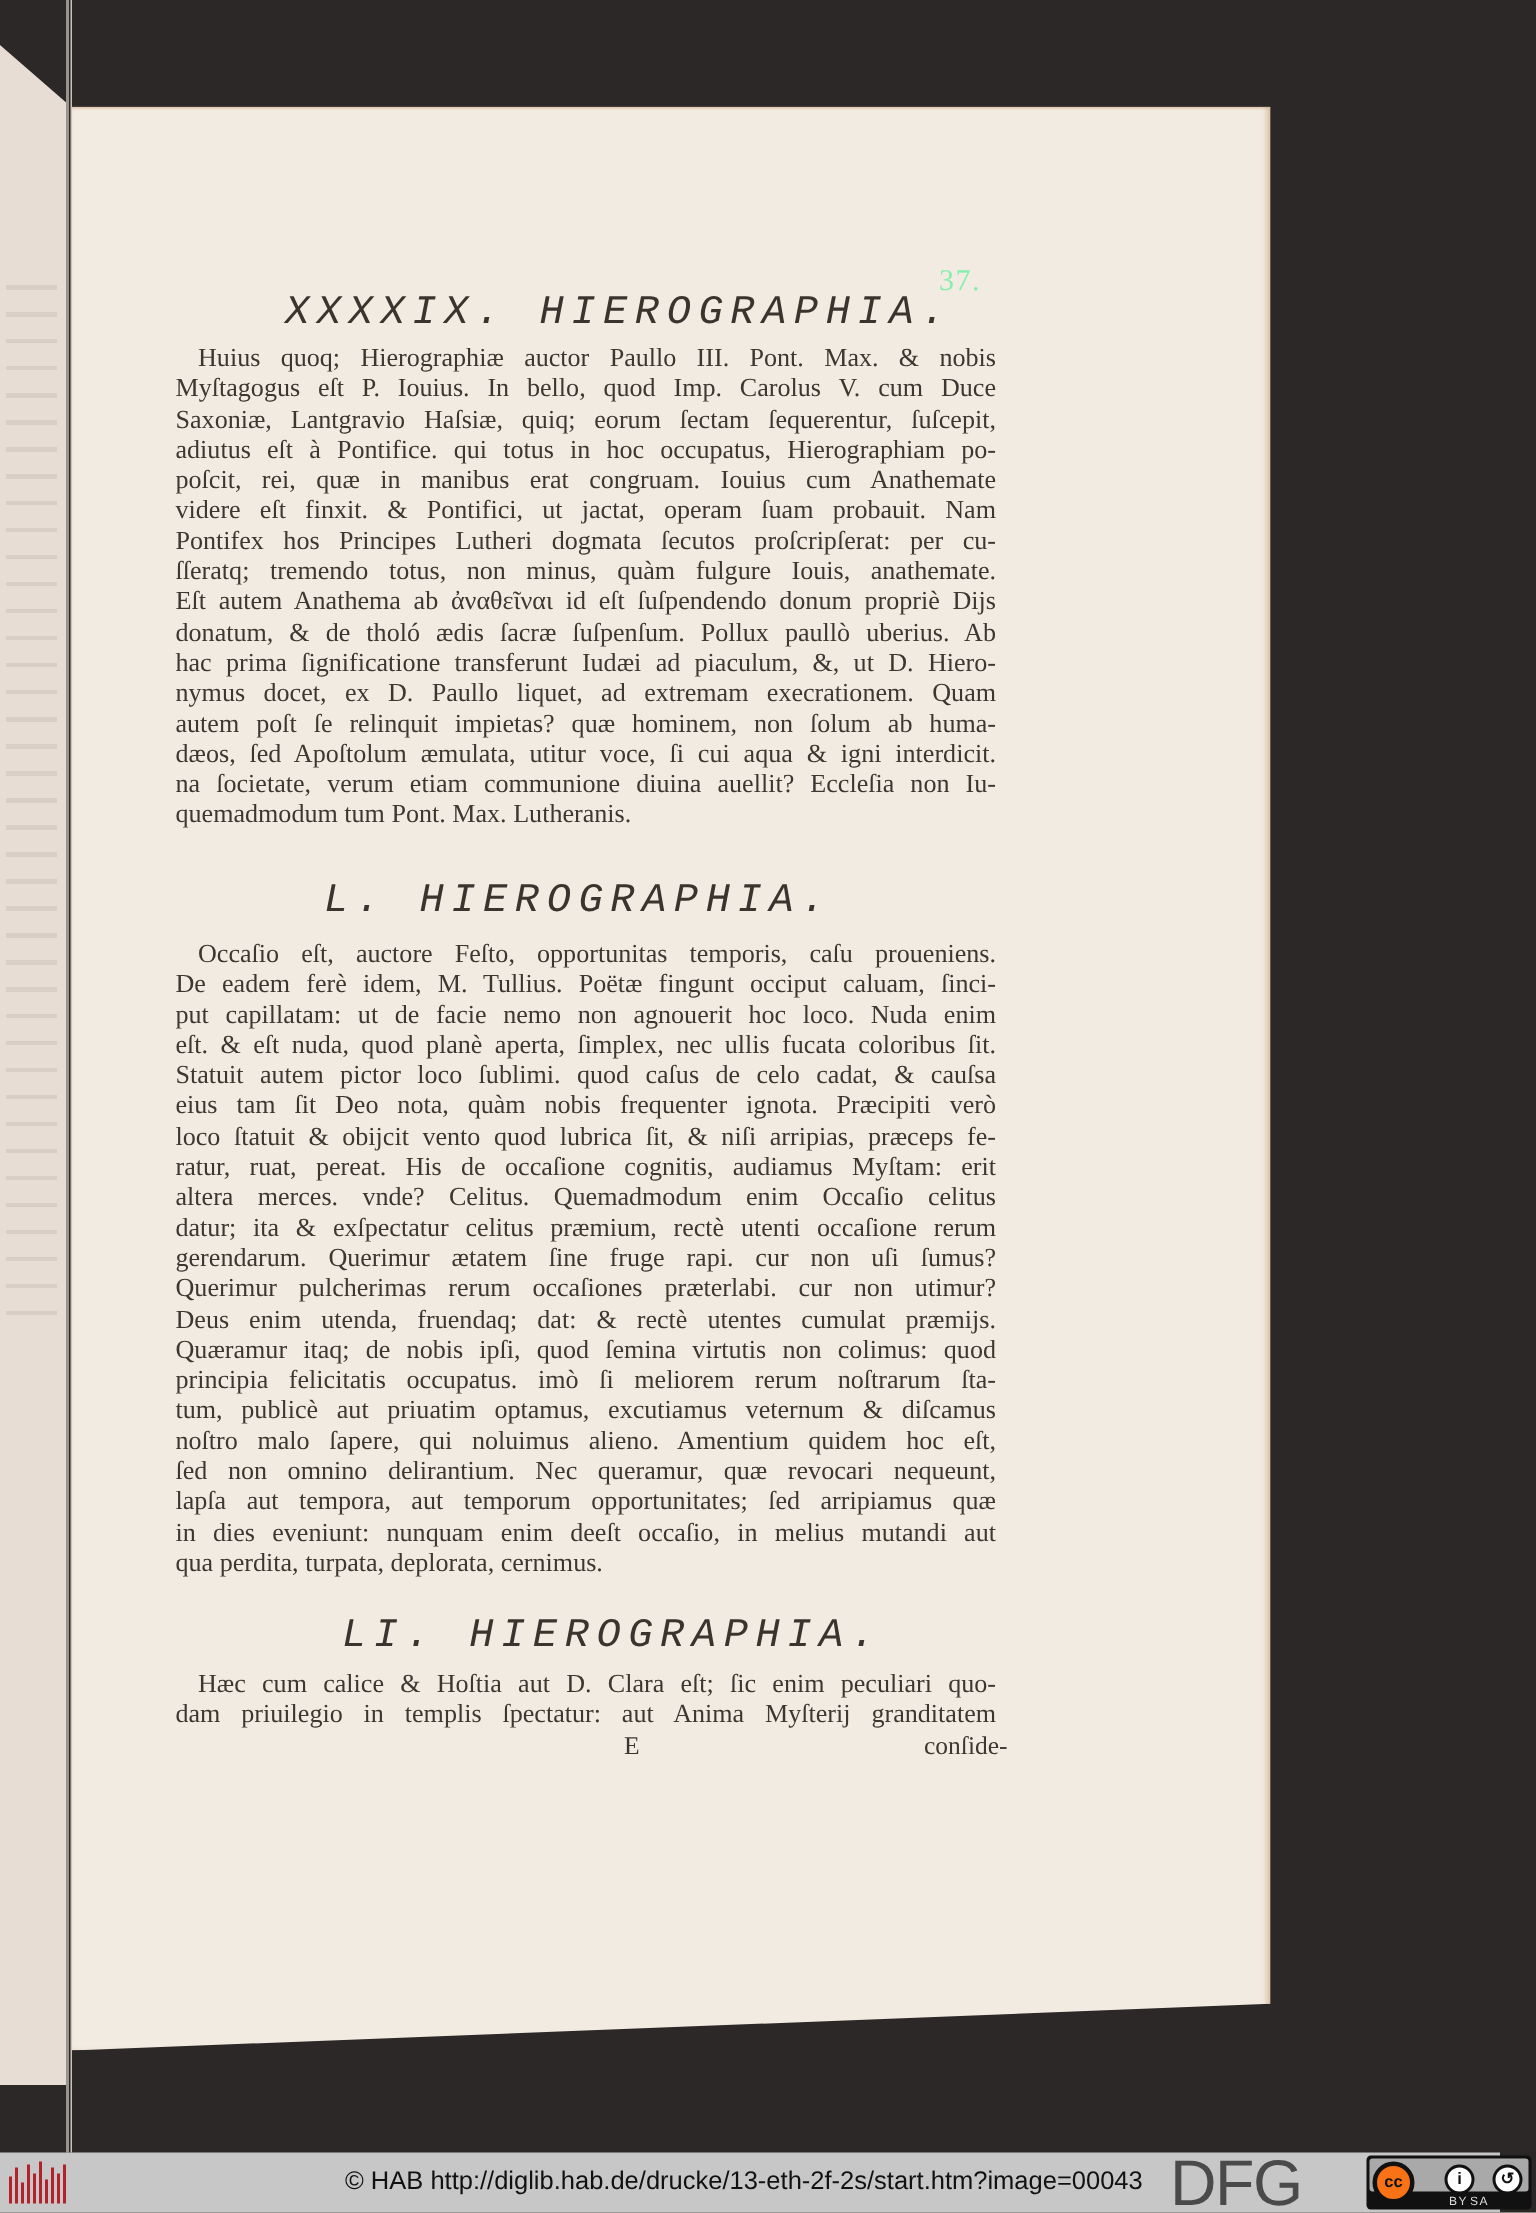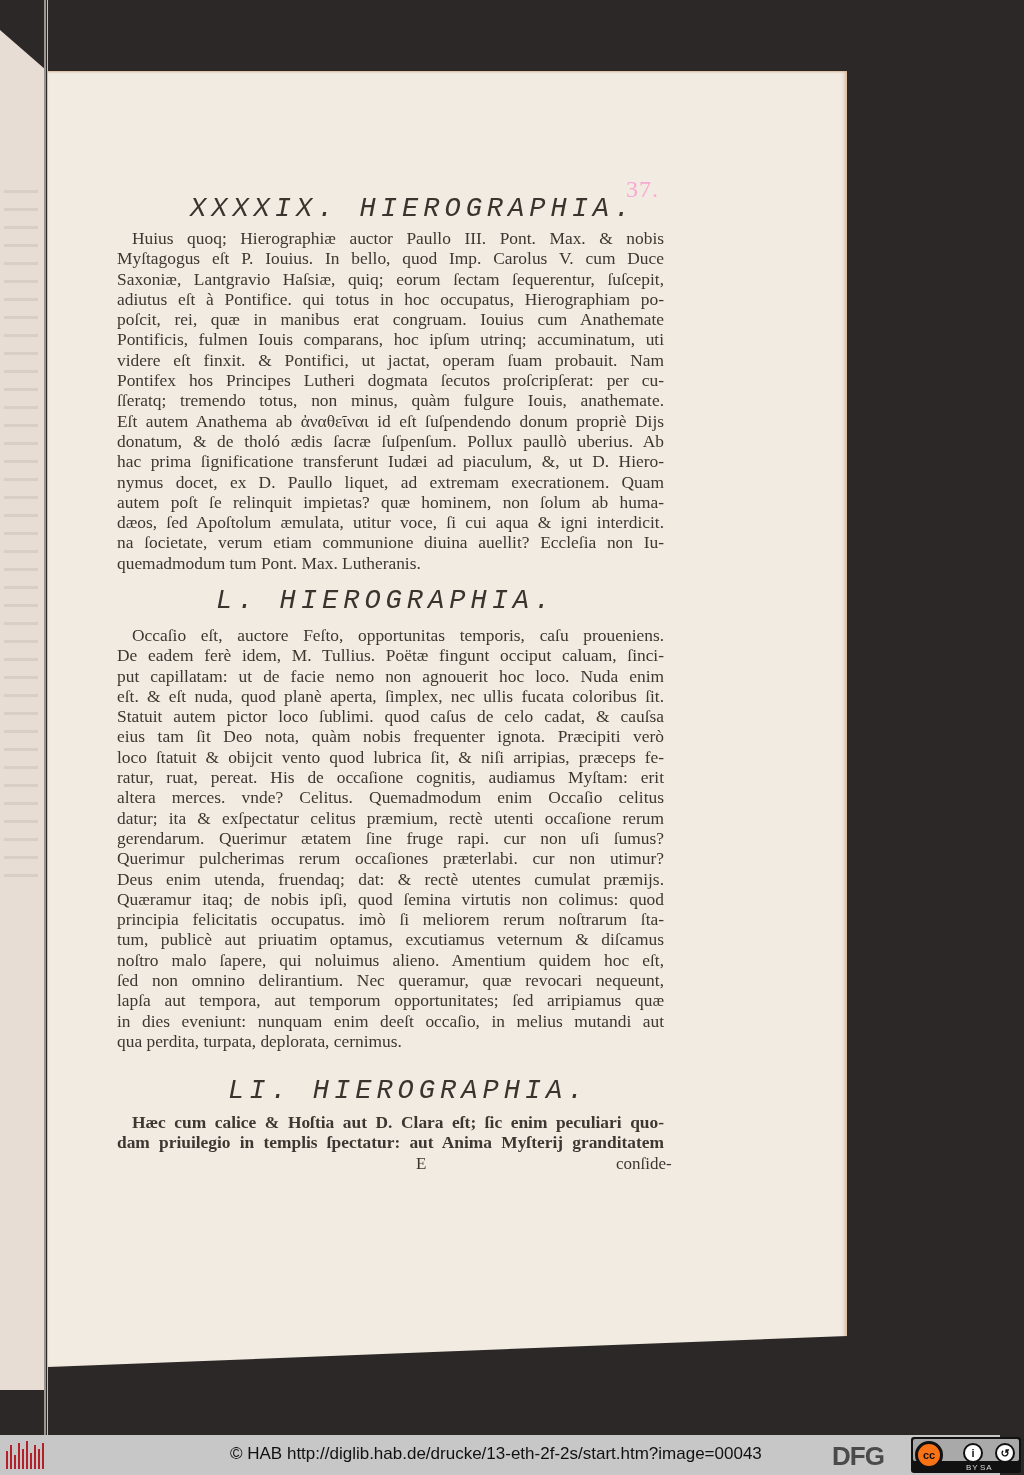--- a/index.html
+++ b/index.html
@@ -31,21 +31,21 @@
     background: #c9c2bb;
   }
   .page {
     position: absolute; left: 48px; top: 71px; width: 799px; height: 1296px;
     background: #f2ebe1;
     box-shadow: inset -4px 0 4px -2px #d7b596, inset 0 2px 2px -1px #d9b99c;
     clip-path: polygon(0 0, 100% 0, 100% 97.6%, 0 100%);
   }
   .page-number {
     position: absolute; left: 626px; top: 176px;
-    font-family: "Liberation Serif", serif; font-size: 24px; color: #f9a8d4;
+    font-family: "Liberation Serif", serif; font-size: 20px; color: #86efac;
     letter-spacing: 1px;
   }
   .heading {
     position: absolute; font-family: Liberation Mono, monospace; font-style: italic;
     color: #3a342f; font-size: 27px; letter-spacing: 5px; white-space: nowrap;
   }
   .body-text {
     position: absolute; left: 117px; width: 547px;
     font-family: "Liberation Serif", serif; font-size: 17.4px; line-height: 20.3px;
     color: #3d3731; text-align: justify;
@@ -63,22 +63,22 @@
   }
   .hab-logo { position: absolute; left: 6px; top: 6px; width: 40px; height: 28px; }
   .hab-logo span {
     position: absolute; bottom: 0; width: 2px; background: #b3212b;
   }
   .copyright {
     position: absolute; left: 230px; top: 9px;
     font-family: "Liberation Sans", sans-serif; font-size: 17px; color: #111;
   }
   .dfg {
-    position: absolute; left: 832px; top: 5px;
-    font-family: "Liberation Sans", sans-serif; font-weight: bold; font-size: 26px;
+    position: absolute; left: 780px; top: 5px;
+    font-family: "Liberation Sans", sans-serif; font-weight: normal; font-size: 43px;
     color: #4a4a4a; letter-spacing: -1px; line-height: 32px;
   }
   .cc-badge {
     position: absolute; left: 911px; top: 2px; width: 110px; height: 36px;
     background: #111; border-radius: 3px;
   }
   .cc-badge .top { position: absolute; left: 2px; top: 2px; width: 106px; height: 22px; background: #a9a9a9; border-radius: 2px; }
   .cc-circle {
     position: absolute; top: 4px; width: 28px; height: 28px; border-radius: 50%;
     background: #f97316; border: 3px solid #111; box-sizing: border-box;
@@ -110,21 +110,20 @@
 
   <div class="page-number">37.</div>
 
   <div class="heading" style="left:190px; top:194px;">XXXXIX. HIEROGRAPHIA.</div>
   <div class="body-text" style="top:228px;">
     <span class="line indent">Huius quoq; Hierographiæ auctor Paullo III. Pont. Max. &amp; nobis</span>
     <span class="line">Myſtagogus eſt P. Iouius.   In bello, quod Imp. Carolus V. cum Duce</span>
     <span class="line">Saxoniæ, Lantgravio Haſsiæ, quiq; eorum ſectam ſequerentur, ſuſcepit,</span>
     <span class="line">adiutus eſt à Pontifice. qui totus in hoc occupatus, Hierographiam po-</span>
     <span class="line">poſcit, rei, quæ in manibus erat congruam.   Iouius cum Anathemate</span>
-    <span class="line">Pontificis, fulmen Iouis comparans, hoc ipſum utrinq; accuminatum, uti</span>
     <span class="line">videre eſt finxit. &amp; Pontifici, ut jactat, operam ſuam probauit.   Nam</span>
     <span class="line">Pontifex hos Principes Lutheri dogmata ſecutos proſcripſerat: per cu-</span>
     <span class="line">ſſeratq; tremendo totus, non minus, quàm fulgure Iouis, anathemate.</span>
     <span class="line">Eſt autem Anathema ab ἀναθεῖναι id eſt ſuſpendendo donum propriè Dijs</span>
     <span class="line">donatum, &amp; de tholó ædis ſacræ ſuſpenſum.  Pollux paullò uberius.  Ab</span>
     <span class="line">hac prima ſignificatione transferunt Iudæi ad piaculum, &amp;, ut D. Hiero-</span>
     <span class="line">nymus docet, ex D. Paullo liquet, ad extremam execrationem.   Quam</span>
     <span class="line">autem poſt ſe relinquit impietas? quæ hominem, non ſolum ab huma-</span>
     <span class="line">dæos, ſed Apoſtolum æmulata, utitur voce, ſi cui aqua &amp; igni interdicit.</span>
     <span class="line">na ſocietate, verum etiam communione diuina auellit? Eccleſia non Iu-</span>
@@ -150,21 +149,21 @@
     <span class="line">principia felicitatis occupatus. imò ſi meliorem rerum noſtrarum ſta-</span>
     <span class="line">tum, publicè aut priuatim optamus, excutiamus veternum &amp; diſcamus</span>
     <span class="line">noſtro malo ſapere, qui noluimus alieno.   Amentium quidem hoc eſt,</span>
     <span class="line">ſed non omnino delirantium.   Nec queramur, quæ revocari nequeunt,</span>
     <span class="line">lapſa aut tempora, aut temporum opportunitates; ſed arripiamus quæ</span>
     <span class="line">in dies eveniunt: nunquam enim deeſt occaſio, in melius mutandi aut</span>
     <span class="line last">qua perdita, turpata, deplorata, cernimus.</span>
   </div>
 
   <div class="heading" style="left:228px; top:1076px;">LI.   HIEROGRAPHIA.</div>
-  <div class="body-text" style="top:1112px;font-weight:bold;">
+  <div class="body-text" style="top:1112px;">
     <span class="line indent">Hæc cum calice &amp; Hoſtia aut D. Clara eſt; ſic enim peculiari quo-</span>
     <span class="line">dam priuilegio in templis ſpectatur: aut Anima Myſterij granditatem</span>
   </div>
 
   <div class="catch" style="left:416px; top:1154px;">E</div>
   <div class="catch" style="left:616px; top:1154px;">conſide-</div>
 </div>
 
 <div class="footer">
   <div class="hab-logo">

